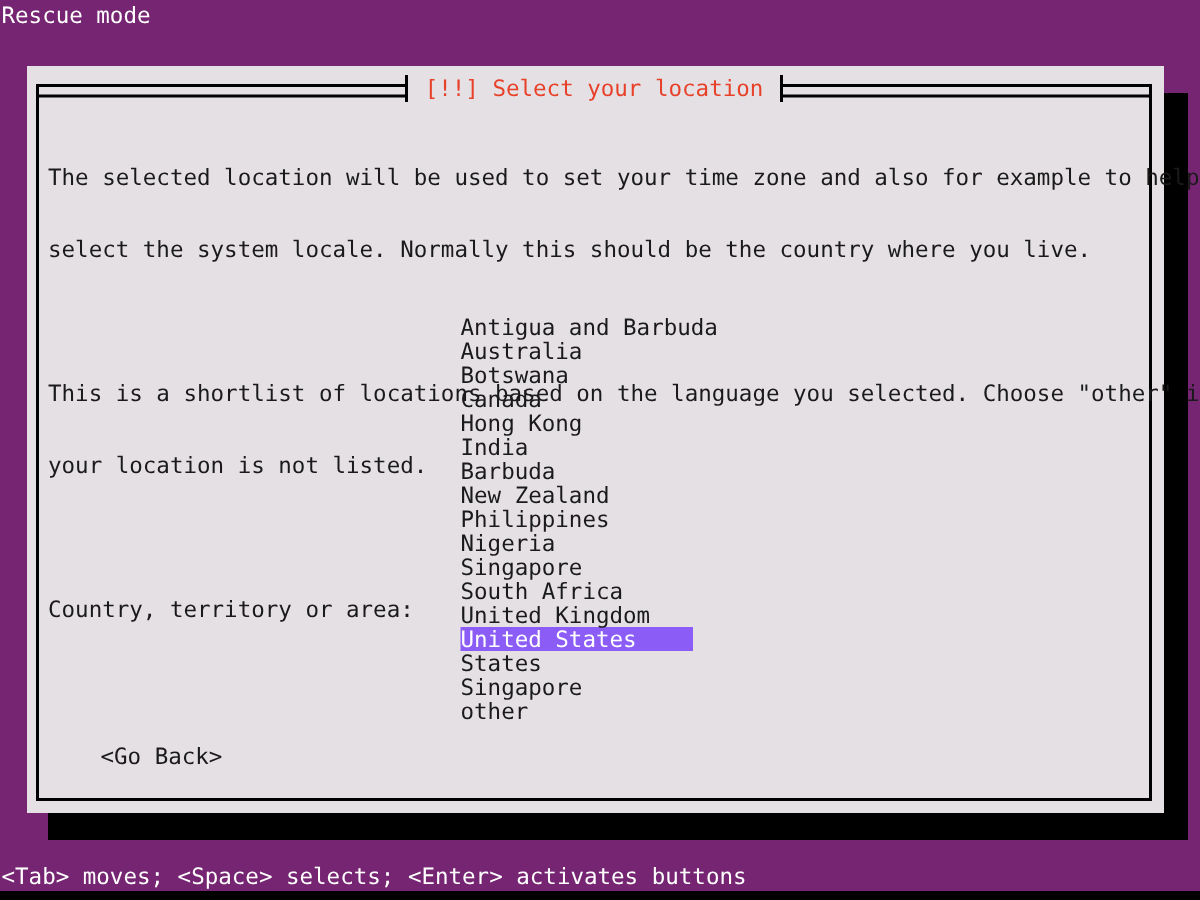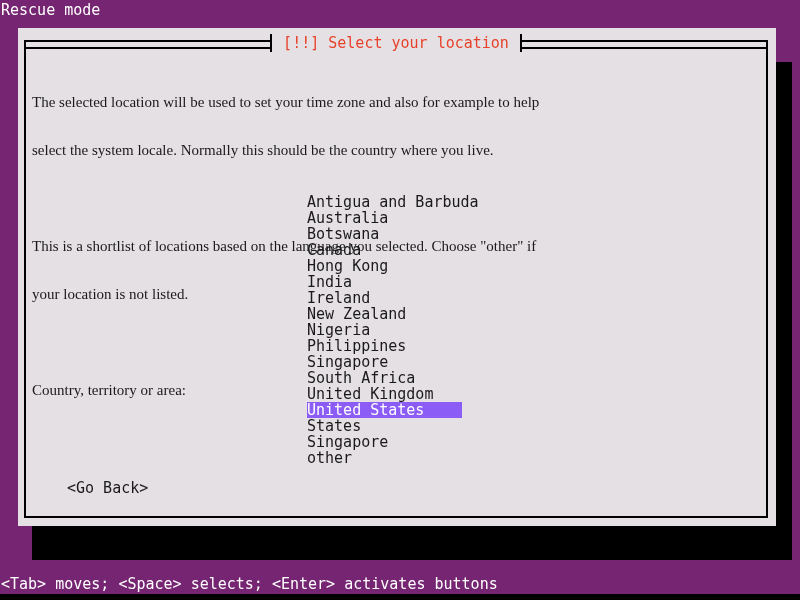--- a/index.html
+++ b/index.html
@@ -45,21 +45,21 @@
   #dialog-shadow {
     position: absolute;
     left: 32px; top: 62px;
     width: 760px; height: 498px;
     background: #000000;
   }
 
   
   #dialog {
     position: absolute;
-    left: 18px; top: 28px;
+    left: 18px; top: 44px;
     width: 758px; height: 498px;
     background: #e4e0e4;
   }
 
   
   #dialog-frame {
     position: absolute;
     left: 6px; top: 12px;
     width: 744px; height: 478px;
     border: 2px solid #000000;
@@ -99,21 +99,20 @@
   }
 
   
   #dialog-body {
     position: absolute;
     left: 14px; top: 34px;
     width: 726px;
     color: #1a1a1a;
     font-size: 15px;
     line-height: 16px;
-    font-family: Liberation Serif, serif;
   }
   .para {
     white-space: pre;
     margin: 0;
     font-size: 15px;
     line-height: 16px;
     color: #1a1a1a;
   }
   .para-line { white-space: pre; display: block; height: 16px; }
   .spacer { height: 16px; }
@@ -216,24 +215,24 @@
       </div>
     </div>
 
     <div id="country-list">
         <div class="country-item">Antigua and Barbuda</div>
         <div class="country-item">Australia</div>
         <div class="country-item">Botswana</div>
         <div class="country-item">Canada</div>
         <div class="country-item">Hong Kong</div>
         <div class="country-item">India</div>
-        <div class="country-item">Ireland</div>
+        <div class="country-item">Barbuda</div>
         <div class="country-item">New Zealand</div>
+        <div class="country-item">Philippines</div>
         <div class="country-item">Nigeria</div>
-        <div class="country-item">Philippines</div>
         <div class="country-item">Singapore</div>
         <div class="country-item">South Africa</div>
         <div class="country-item">United Kingdom</div>
         <div class="country-item selected">United States</div>
         <div class="country-item">States</div>
         <div class="country-item">Singapore</div>
         <div class="country-item">other</div>
       </div>
 
     <div id="go-back">&lt;Go Back&gt;</div>

